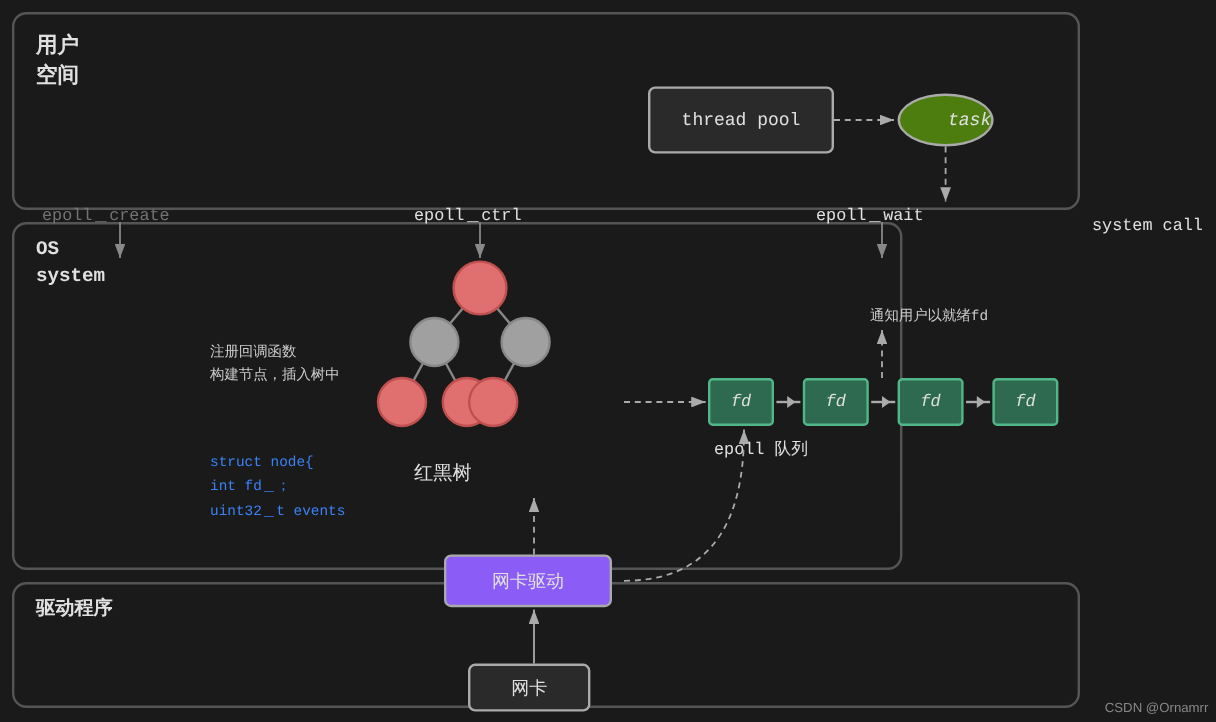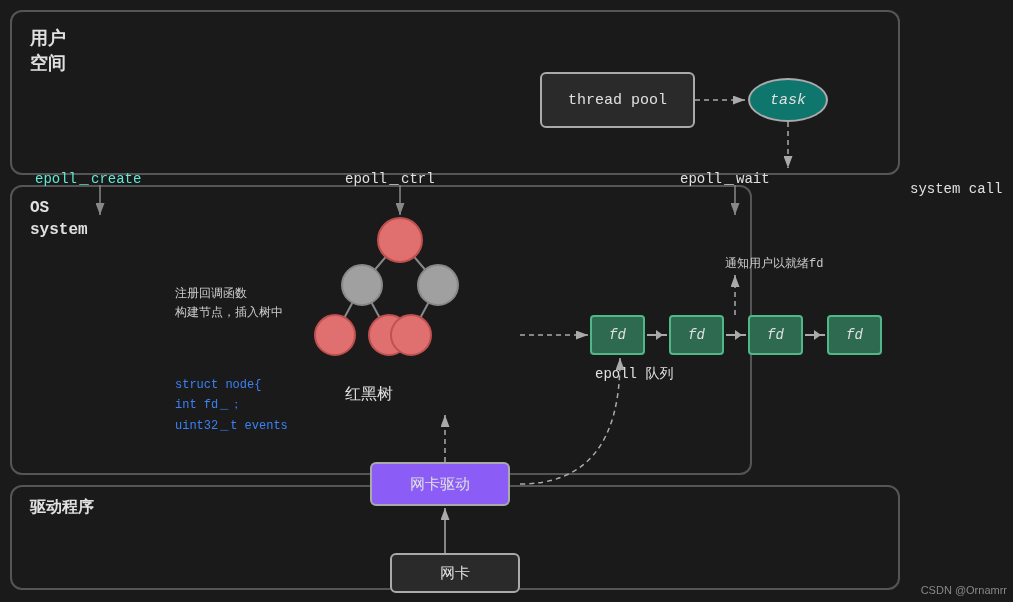--- a/index.html
+++ b/index.html
@@ -100,24 +100,24 @@
 
     
     .task-ellipse {
       position: absolute;
       top: 78px;
       left: 748px;
       width: 80px;
       height: 44px;
       border: 2px solid #aaa;
       border-radius: 50%;
-      background: #0f766e;
-      display: flex;
-      align-items: center;
-      justify-content: center;
+      background: #4d7c0f;
+      display: flex;
+      align-items: center;
+      justify-content: flex-end;
     }
     .task-label {
       font-size: 15px;
       color: #e0e0e0;
       font-style: italic;
       font-family: 'Courier New', monospace;
     }
 
     
     .system-call-label {
@@ -129,21 +129,21 @@
       font-family: 'Courier New', monospace;
       line-height: 1.4;
     }
 
     
     .epoll-create-label {
       position: absolute;
       top: 170px;
       left: 35px;
       font-size: 14px;
-      color: #5eead4;
+      color: #737373;
       font-family: 'Courier New', monospace;
     }
     .epoll-ctrl-label {
       position: absolute;
       top: 170px;
       left: 345px;
       font-size: 14px;
       color: #e0e0e0;
       font-family: 'Courier New', monospace;
     }
@@ -284,21 +284,21 @@
       font-size: 15px;
       color: #e0e0e0;
       font-family: 'Courier New', monospace;
     }
 
     
     .nic-box {
       position: absolute;
       top: 553px;
       left: 390px;
-      width: 130px;
+      width: 102px;
       height: 40px;
       border: 2px solid #aaa;
       border-radius: 6px;
       background: #2a2a2a;
       display: flex;
       align-items: center;
       justify-content: center;
     }
     .nic-label {
       font-size: 15px;

